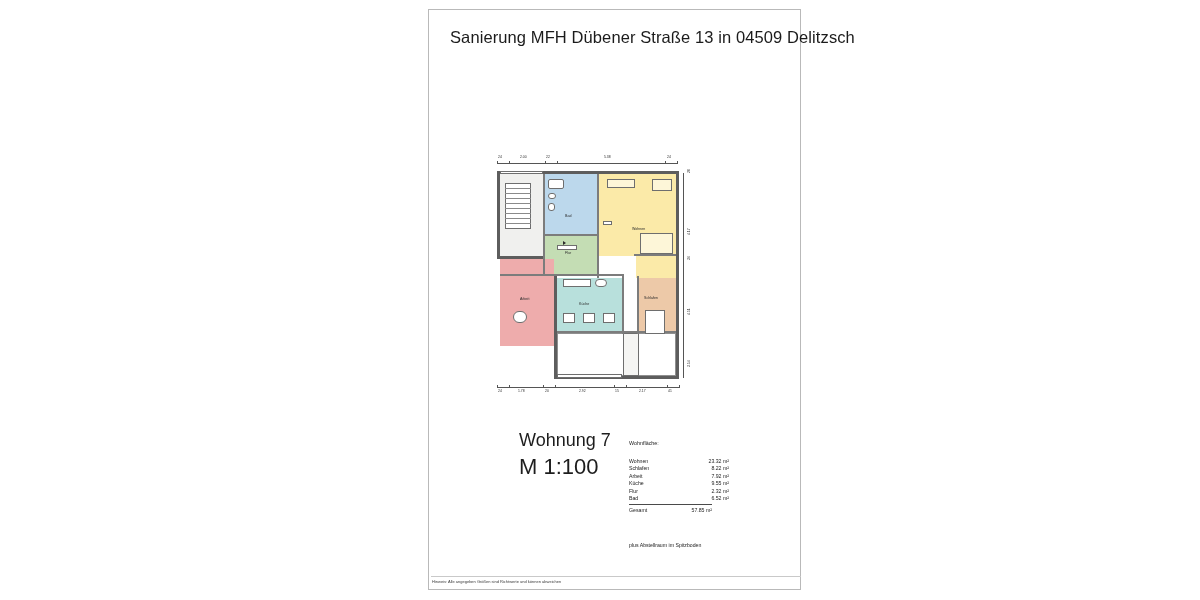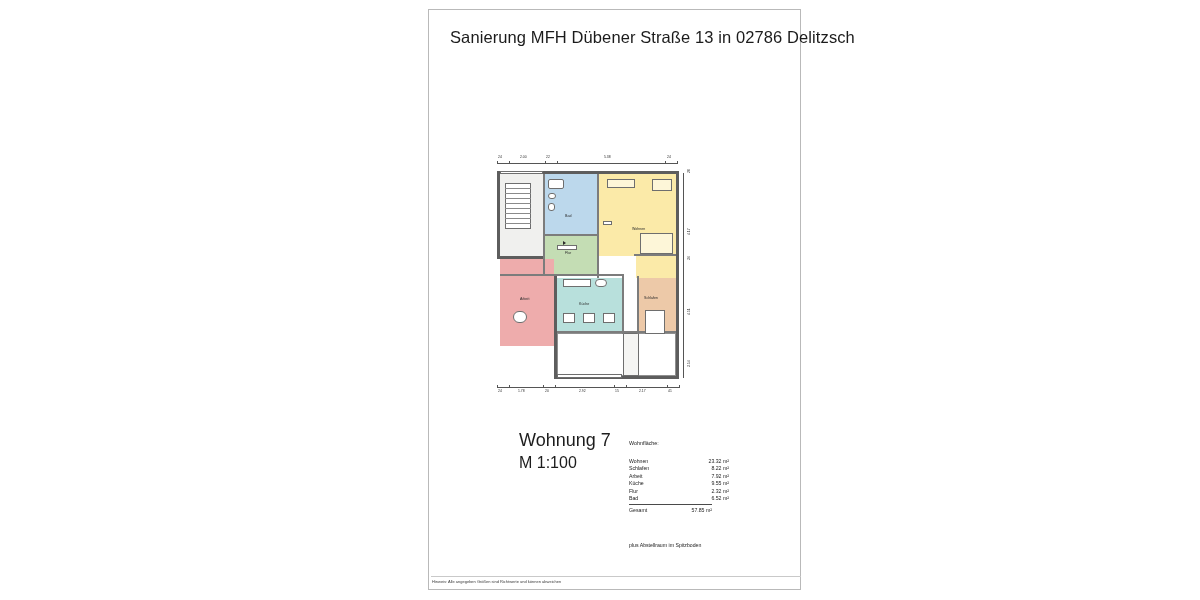--- a/index.html
+++ b/index.html
@@ -60,21 +60,21 @@
   .furn { position: absolute; box-sizing: border-box; border: 0.5px solid #6e6e6e; }
 
   
   #wohnung-block {
     position: absolute;
     left: 90px;
     top: 420px;
     color: #1d1d1d;
   }
   #wohnung-name { font-size: 18px; }
-  #wohnung-scale { font-size: 16px; margin-top: 3px; }
+  #wohnung-scale { font-size: 22px; margin-top: 3px; }
 
   #area-table {
     position: absolute;
     left: 200px;
     top: 430px;
     width: 100px;
     font-size: 5.2px;
     color: #1d1d1d;
   }
   #area-caption { font-size: 5.4px; margin-bottom: 12px; }
@@ -107,21 +107,21 @@
     padding-top: 2px;
     width: 369px;
     padding-left: 1px;
   }
 </style>
 </head>
 <body>
 
 <div id="page">
 
-  <div id="doc-title">Sanierung MFH Dübener Straße 13 in 02786 Delitzsch</div>
+  <div id="doc-title">Sanierung MFH Dübener Straße 13 in 04509 Delitzsch</div>
 
   <div id="plan">
 
     <div class="dimline" style="left:10px; top:8px; width:180px;"></div>
     <div class="dimtick" style="left:10px; top:6px;"></div>
     <div class="dimtick" style="left:22px; top:6px;"></div>
     <div class="dimtick" style="left:58px; top:6px;"></div>
     <div class="dimtick" style="left:70px; top:6px;"></div>
     <div class="dimtick" style="left:178px; top:6px;"></div>
     <div class="dimtick" style="left:190px; top:6px;"></div>

